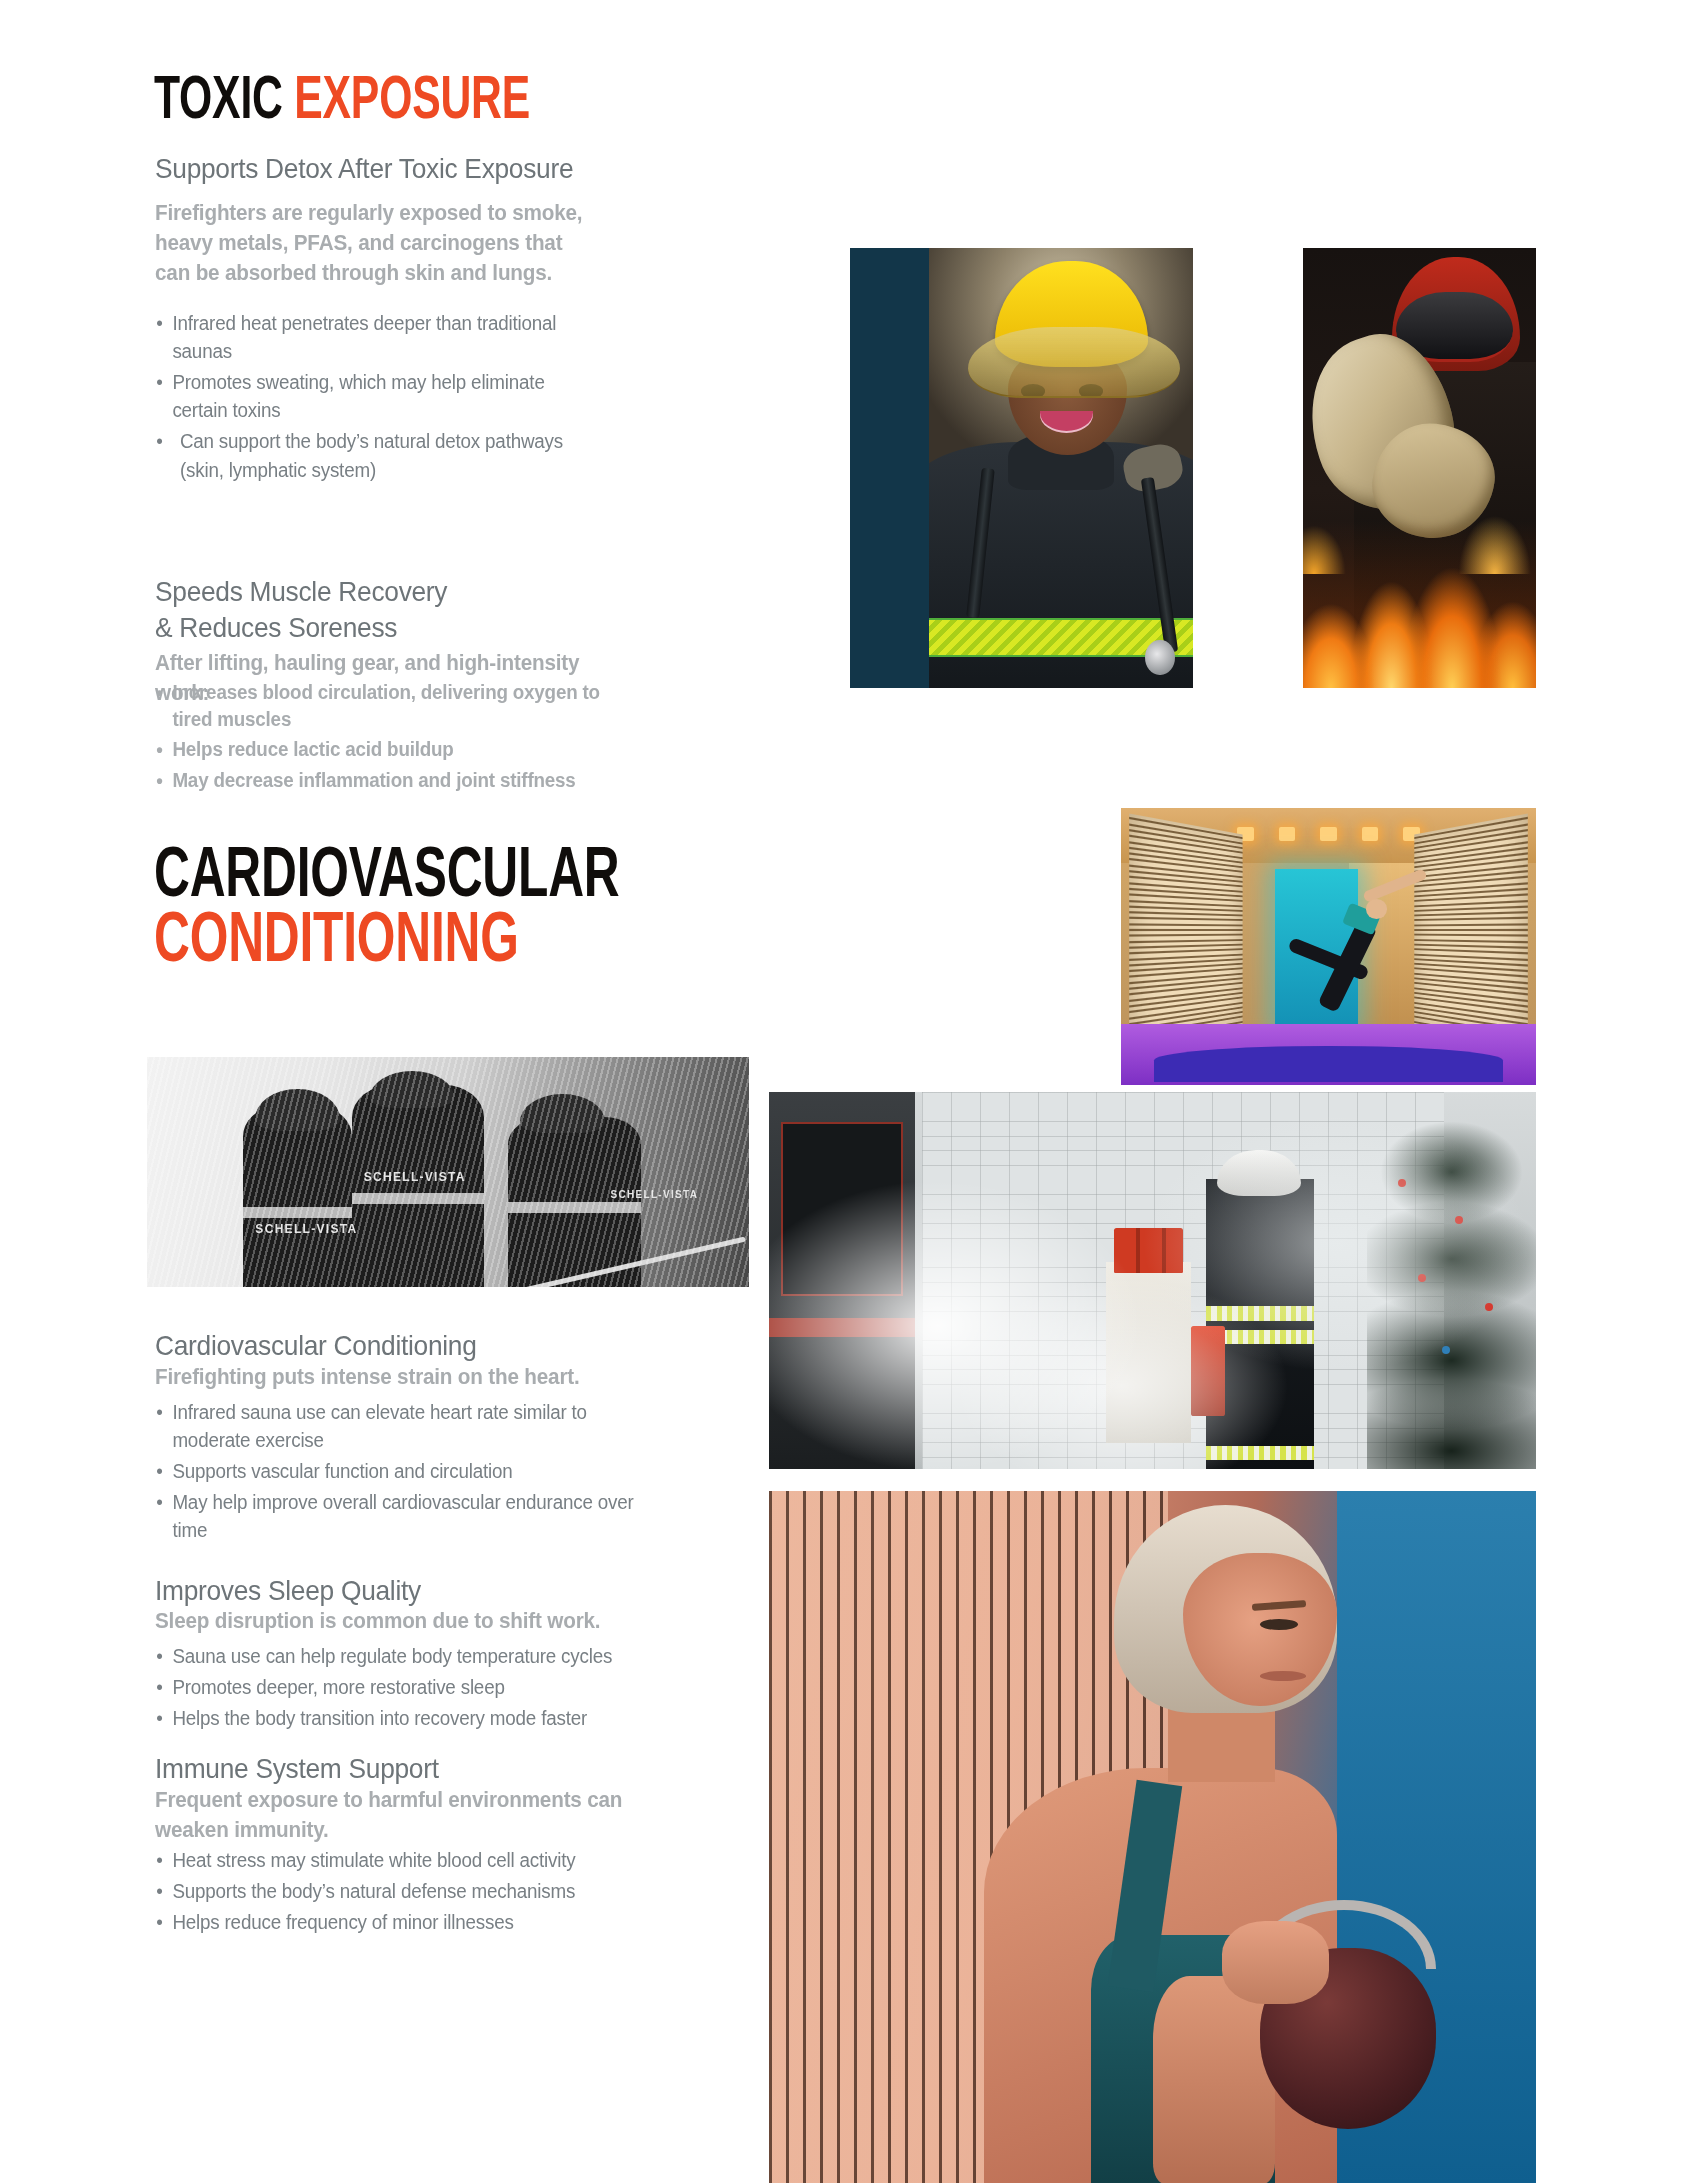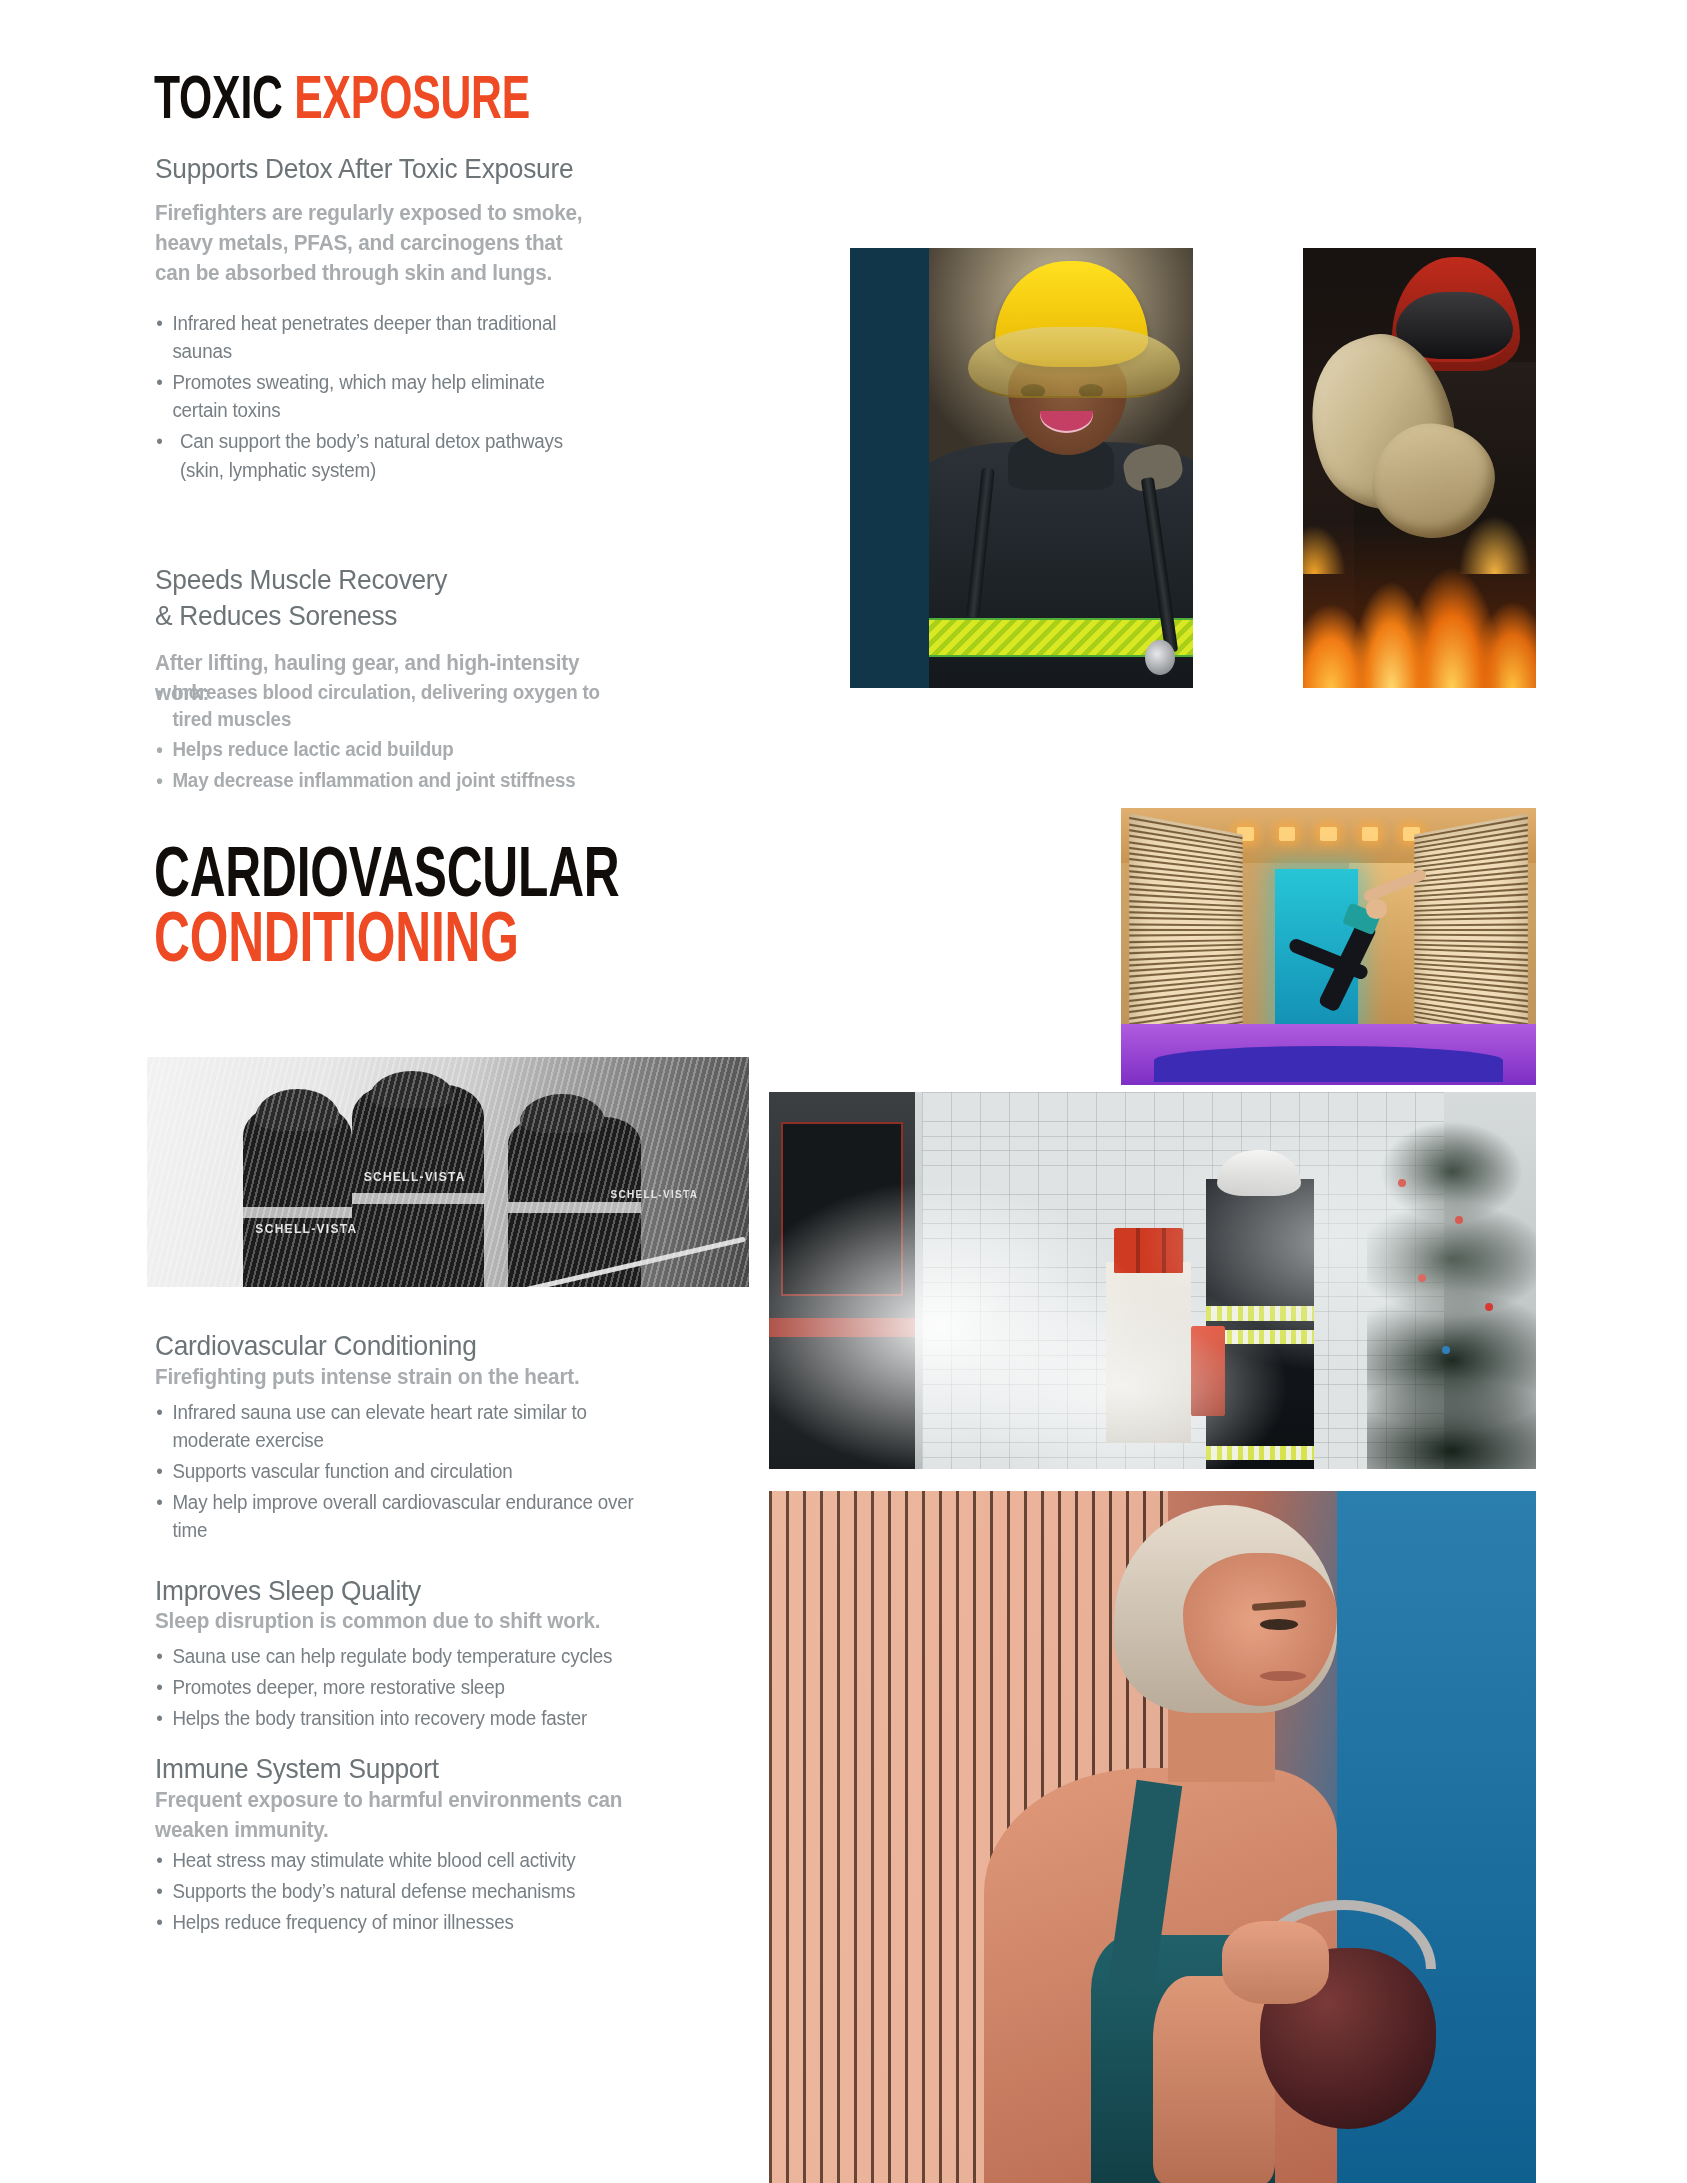--- a/index.html
+++ b/index.html
@@ -430,21 +430,21 @@
 <div class="col-left" style="top:198px;width:463px;">
   <p class="lede">Firefighters are regularly exposed to smoke, heavy metals, PFAS, and carcinogens that can be absorbed through skin and lungs.</p>
 </div>
 
 <ul class="bullets" style="position:absolute;left:155px;top:306px;width:463px;">
   <li><span class="bdot">•</span><span>Infrared heat penetrates deeper than traditional saunas</span></li>
   <li><span class="bdot">•</span><span>Promotes sweating, which may help eliminate certain toxins</span></li>
   <li class="wide"><span class="bdot">•</span><span>Can support the body’s natural detox pathways (skin, lymphatic system)</span></li>
 </ul>
 
-<div class="col-left" style="top:562px;width:490px;">
+<div class="col-left" style="top:574px;width:490px;">
   <h2 class="sec-title two-line">
     <span>Speeds Muscle Recovery</span><br>
     <span>&amp; Reduces Soreness</span>
   </h2>
 </div>
 
 <div class="col-left" style="top:648px;width:490px;">
   <p class="lede">After lifting, hauling gear, and high-intensity work:</p>
 </div>
 

